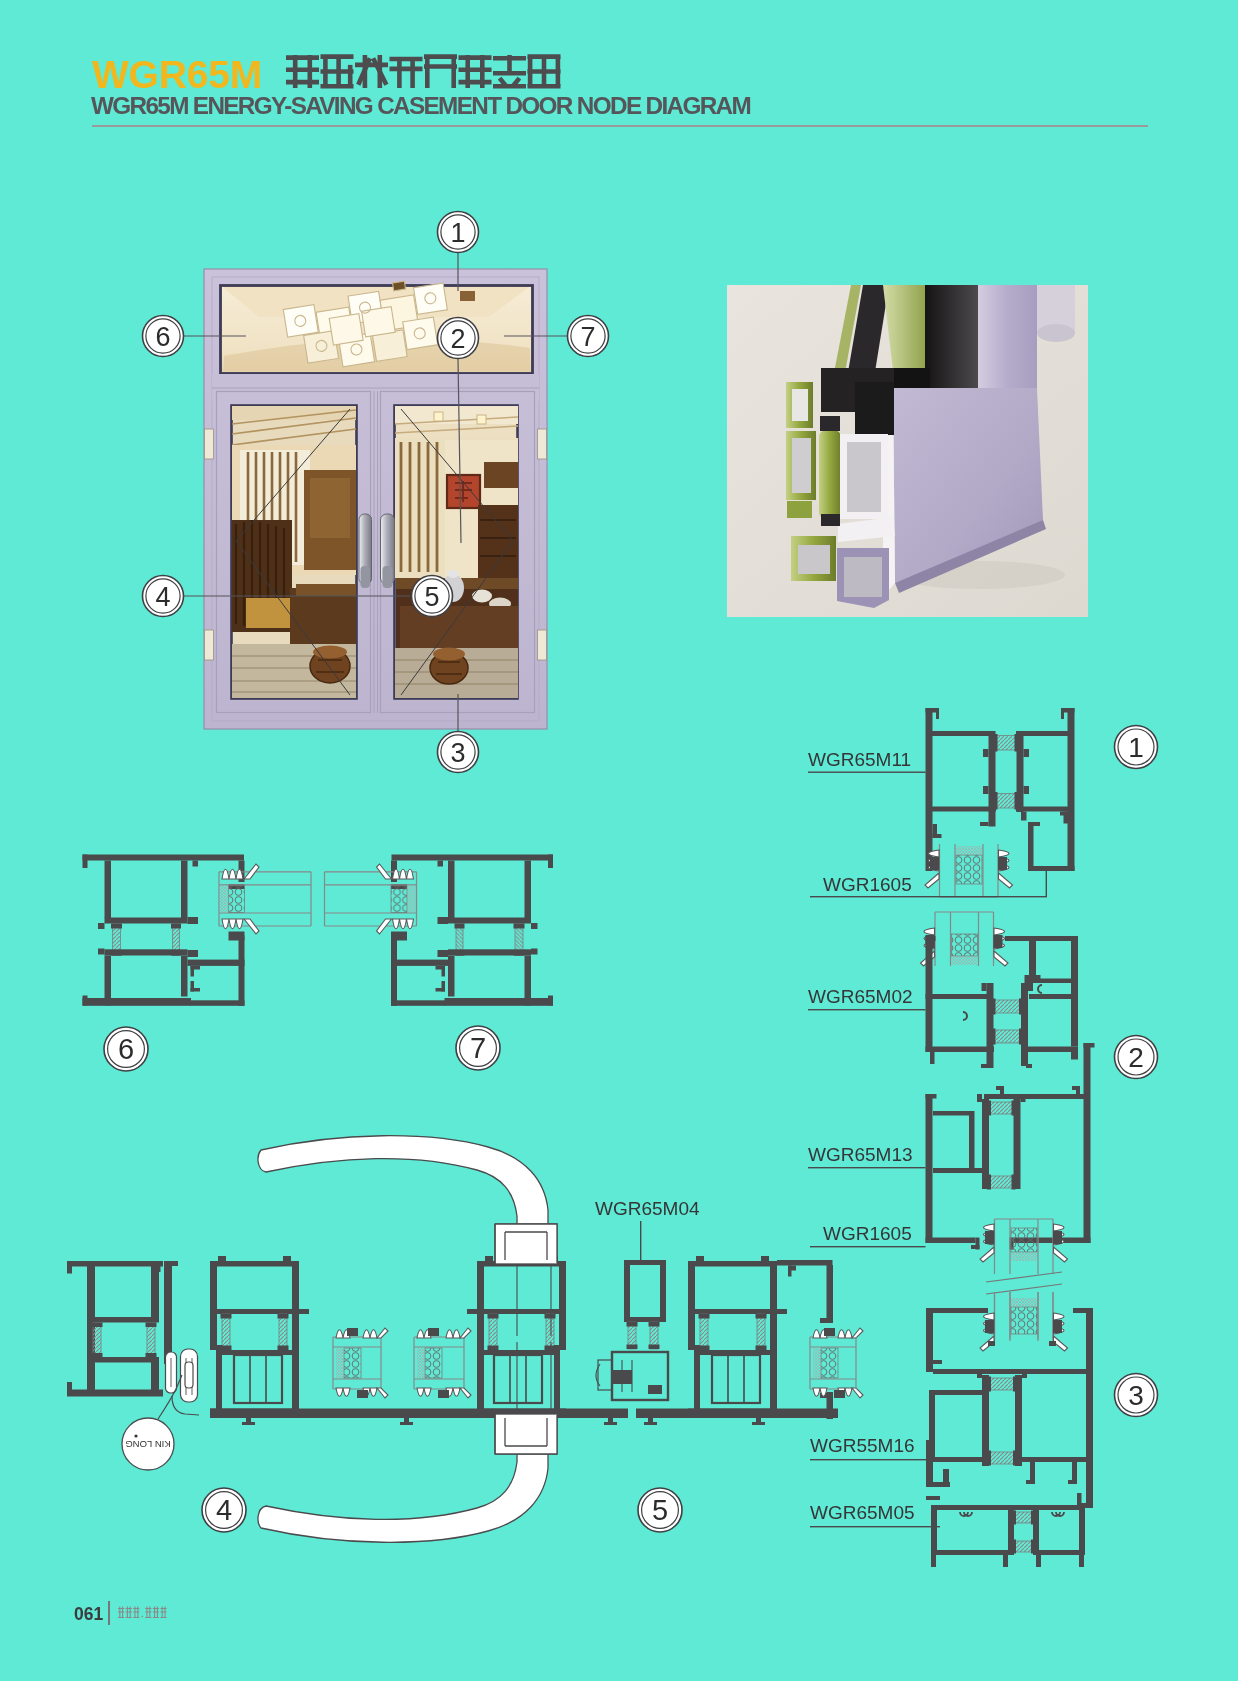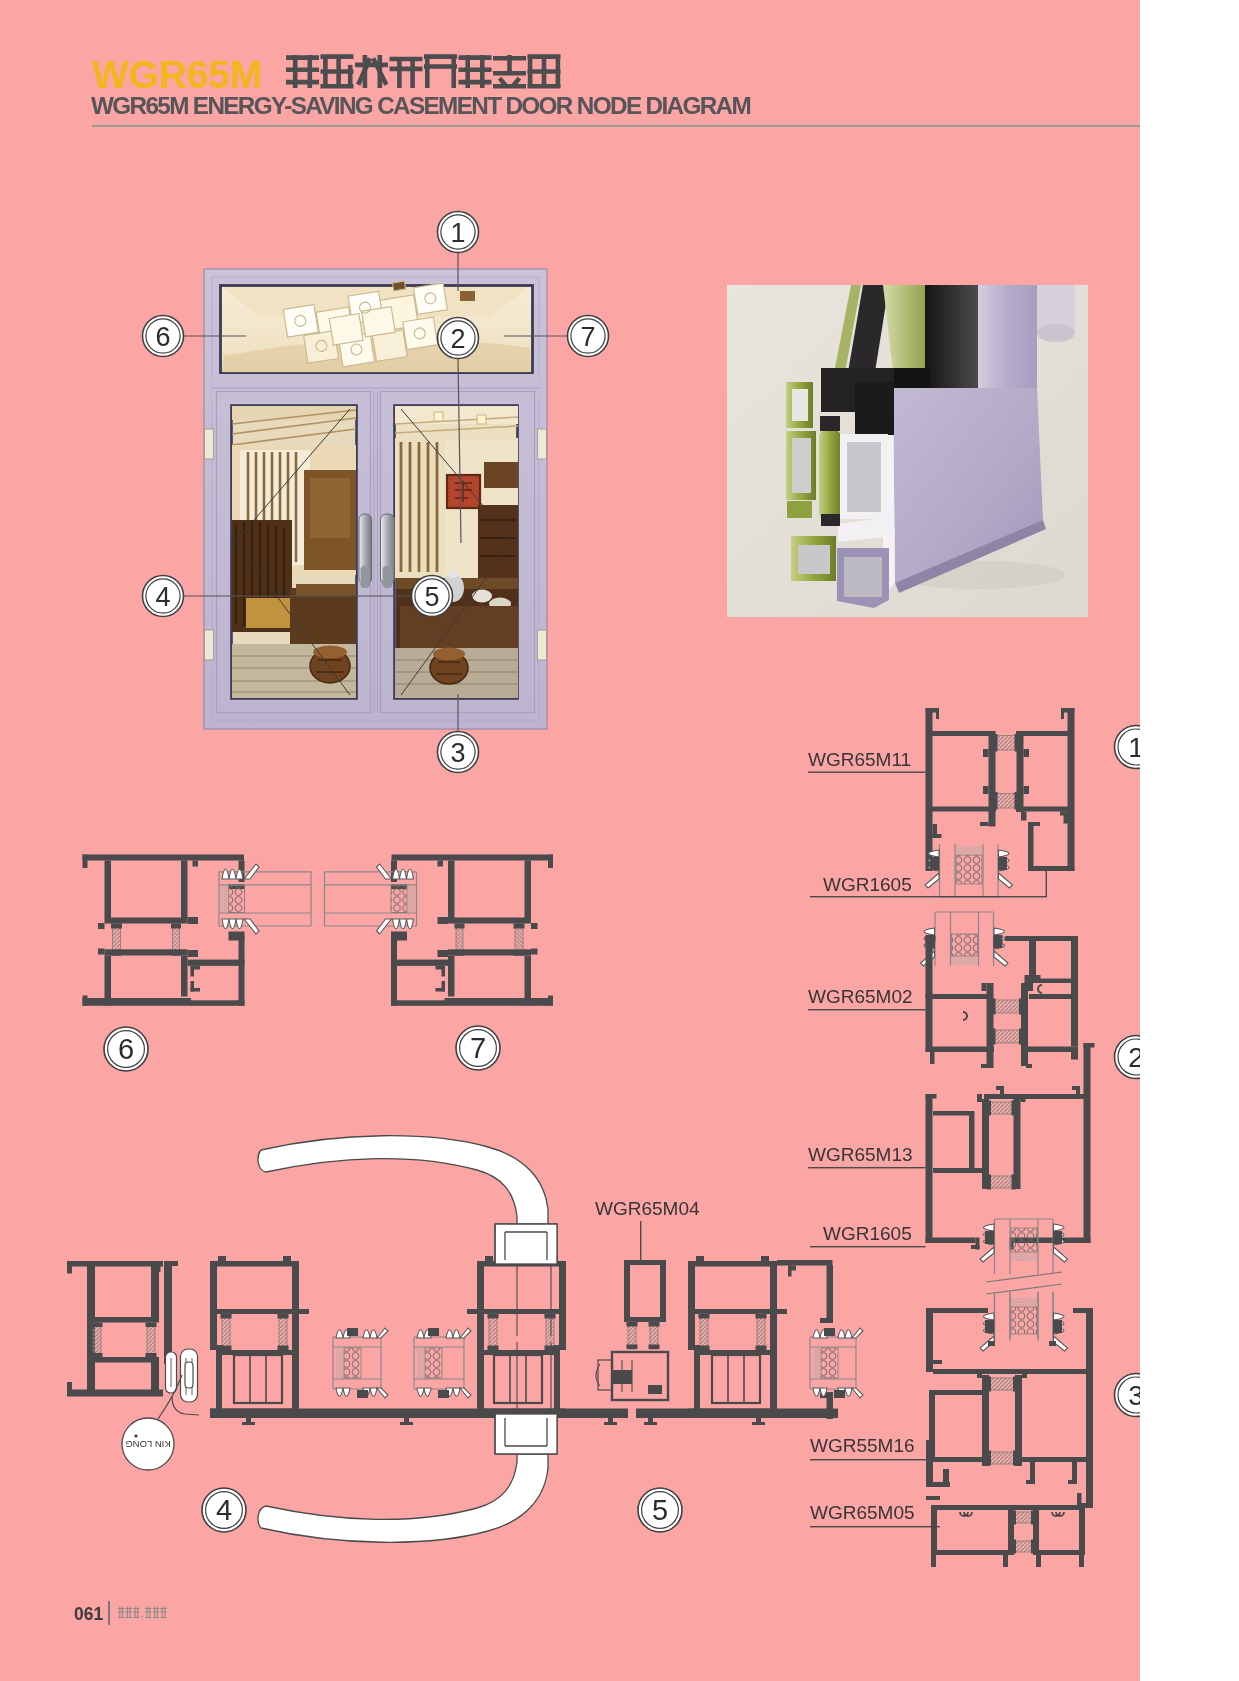--- a/index.html
+++ b/index.html
@@ -1,16 +1,16 @@
 <!DOCTYPE html>
 <html><head>
 <meta charset="utf-8">
 <style>
   html,body{margin:0;padding:0;background:#fff;}
-  .page{position:relative;width:1140px;height:1681px;background:#fca5a5;font-family:"Liberation Sans",sans-serif;overflow:hidden;}
+  .page{position:relative;width:1238px;height:1681px;background:#5eead4;font-family:"Liberation Sans",sans-serif;overflow:hidden;}
   svg{position:absolute;left:0;top:0;}
   text{font-family:"Liberation Sans",sans-serif;}
 </style>
 </head>
 <body>
 <div class="page">
 <svg width="1239" height="1681" viewBox="0 0 1239 1681">
 <defs>
   <pattern id="hatch" width="4" height="4" patternUnits="userSpaceOnUse">
     <path d="M0,4 L4,0" stroke="#8a8a8a" stroke-width="1.1" fill="none"></path>

